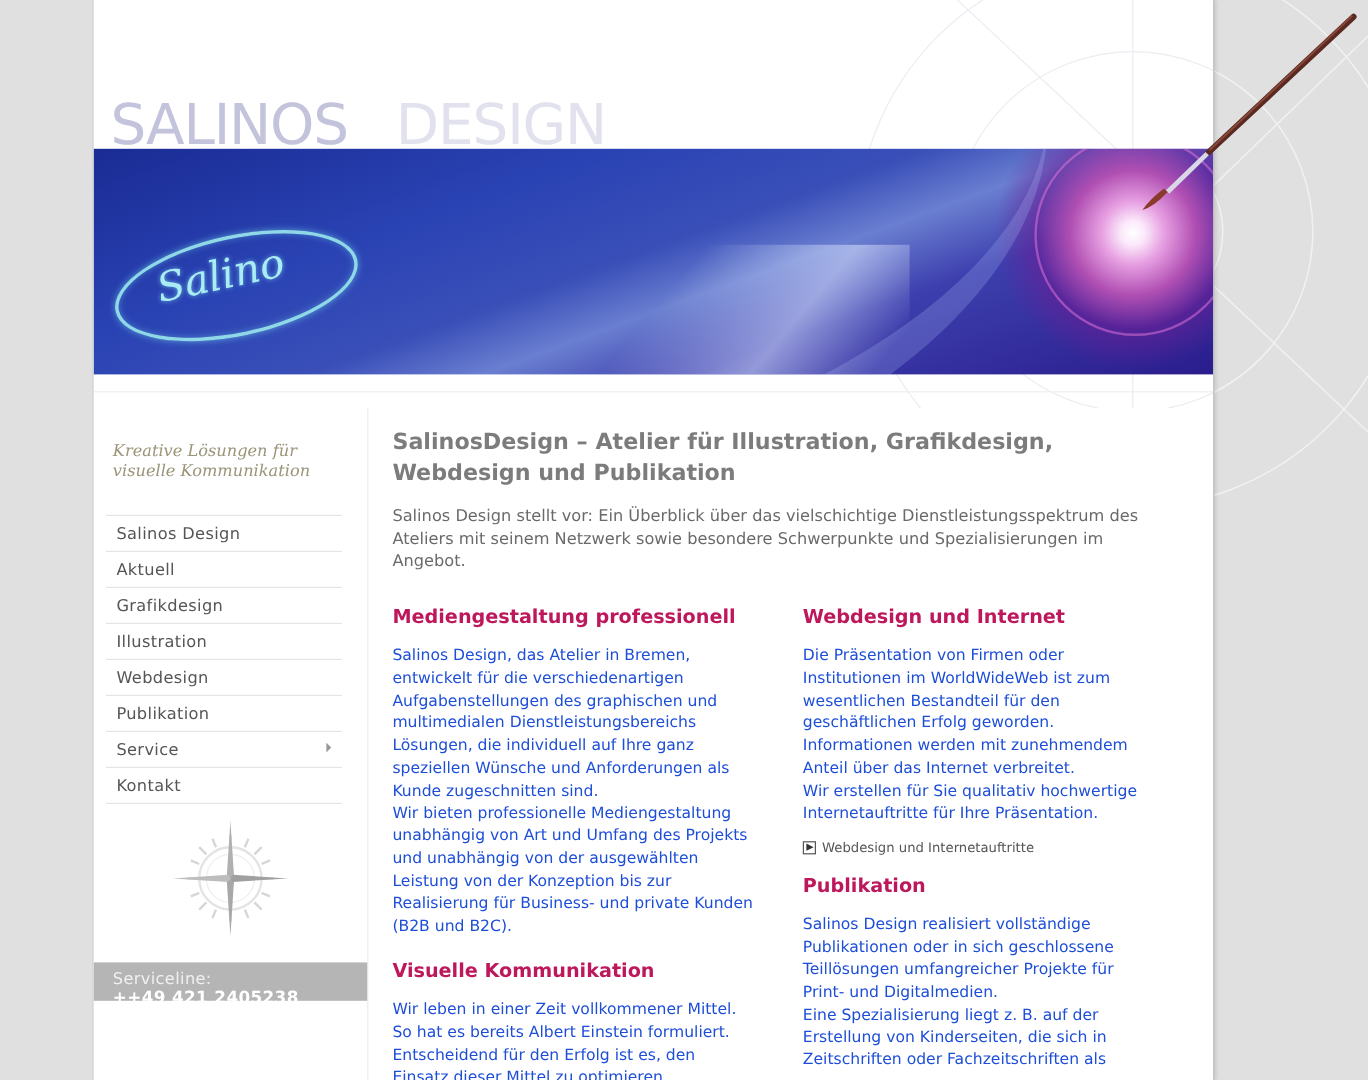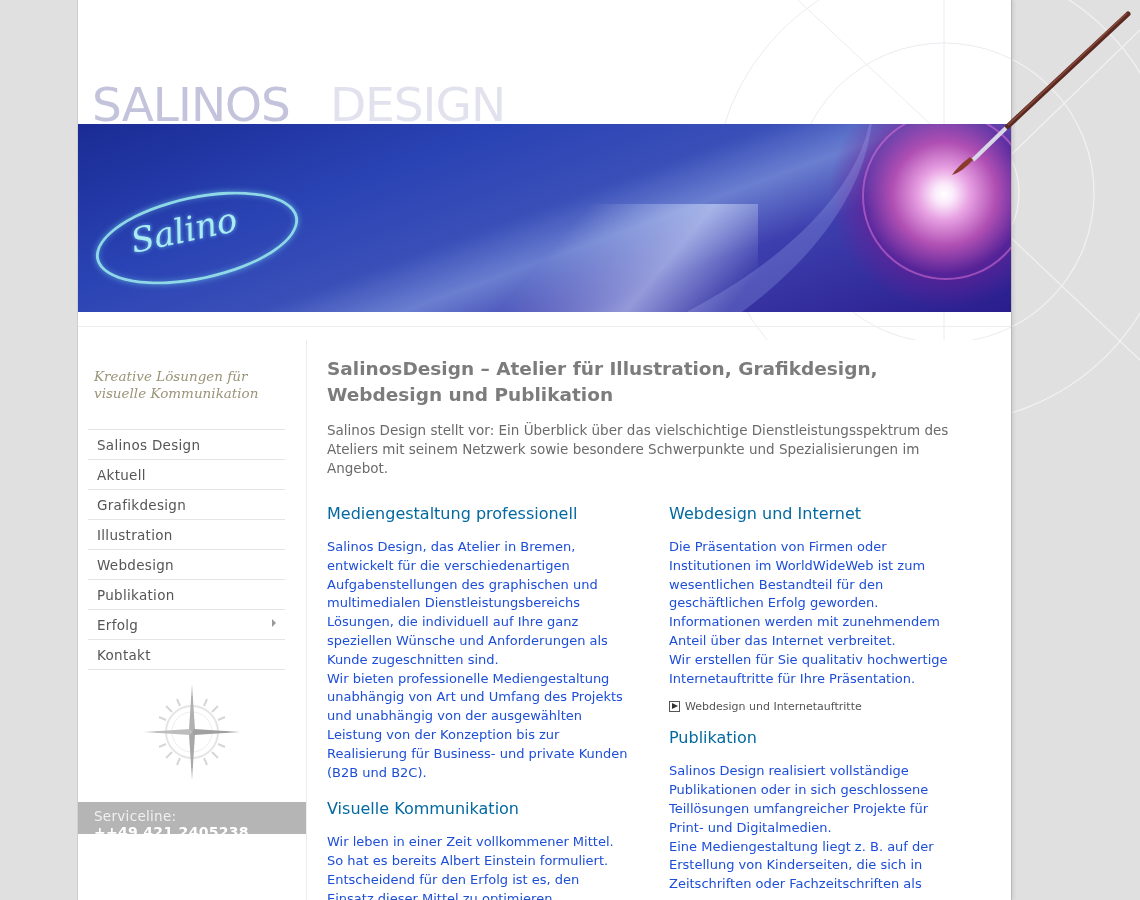--- a/index.html
+++ b/index.html
@@ -71,21 +71,21 @@
   .serviceline .l1 { position: absolute; left: 16px; top: 6px; font-size: 13.5px; color: #f0f0f0; letter-spacing: 0.3px; }
   .serviceline .l2 { position: absolute; left: 16px; top: 22px; font-size: 14px; font-weight: bold; color: #fff; letter-spacing: 0.3px; }
 
   
   .main { position: absolute; left: 249px; top: 340px; width: 660px; }
   h1.title { position: absolute; left: 0; top: 16px; width: 640px; margin: 0; font-size: 18.5px; line-height: 26px; color: #7c7c7c; font-weight: bold; }
   .intro { position: absolute; left: 0; top: 81px; width: 650px; margin: 0; font-size: 13.5px; line-height: 19px; color: #6a6a6a; }
   .col { position: absolute; top: 163px; width: 330px; }
   .col.left { left: 0; }
   .col.right { left: 342px; }
-  .col h2 { margin: 0 0 13px 0; font-size: 16px; line-height: 22px; font-weight: normal; color: #0369a1; }
+  .col h2 { margin: 0 0 13px 0; font-size: 16px; line-height: 22px; font-weight: bold; color: #be185d; }
   .col p { margin: 0; font-size: 13px; line-height: 18.8px; color: #1d4ed8; white-space: pre-line; }
   .col .gap { height: 16px; }
   .more-link { display: flex; align-items: center; font-size: 11px; color: #555; margin-top: 12px; }
   .play-icon {
     width: 11px; height: 11px; border: 1px solid #555; margin-right: 5px; position: relative; box-sizing: border-box;
   }
   .play-icon::after {
     content: ""; position: absolute; left: 2px; top: 1px; width: 0; height: 0;
     border-left: 6px solid #333; border-top: 3.5px solid transparent; border-bottom: 3.5px solid transparent;
   }
@@ -148,21 +148,21 @@
       <li>
           <span class="lbl">Illustration</span>
         </li>
       <li>
           <span class="lbl">Webdesign</span>
         </li>
       <li>
           <span class="lbl">Publikation</span>
         </li>
       <li>
-          <span class="lbl">Erfolg</span>
+          <span class="lbl">Service</span>
           <span class="arrow"></span>
         </li>
       <li>
           <span class="lbl">Kontakt</span>
         </li>
     </ul>
 
     <svg class="compass" viewBox="0 0 100 100">
       <circle cx="50" cy="50" r="26" fill="none" stroke="#e4e4e4" stroke-width="2"></circle>
       <circle cx="50" cy="50" r="20" fill="none" stroke="#eeeeee" stroke-width="1"></circle>
@@ -235,21 +235,21 @@
 Internetauftritte für Ihre Präsentation.</p>
       <div class="more-link">
         <span class="play-icon"></span>
         <span>Webdesign und Internetauftritte</span>
       </div>
       <h2 class="second">Publikation</h2>
       <p>Salinos Design realisiert vollständige
 Publikationen oder in sich geschlossene
 Teillösungen umfangreicher Projekte für
 Print- und Digitalmedien.
-Eine Mediengestaltung liegt z. B. auf der
+Eine Spezialisierung liegt z. B. auf der
 Erstellung von Kinderseiten, die sich in
 Zeitschriften oder Fachzeitschriften als</p>
     </div>
   </div>
 </div>
 
 <svg class="brush" viewBox="0 0 1140 900">
   <line x1="1128" y1="14" x2="1006" y2="128" stroke="#5a2a22" stroke-width="5" stroke-linecap="round"></line>
   <line x1="1127" y1="13" x2="1008" y2="125" stroke="#8a4a3a" stroke-width="1.5"></line>
   <line x1="1006" y1="128" x2="973" y2="160" stroke="#d8d8e8" stroke-width="4"></line>

